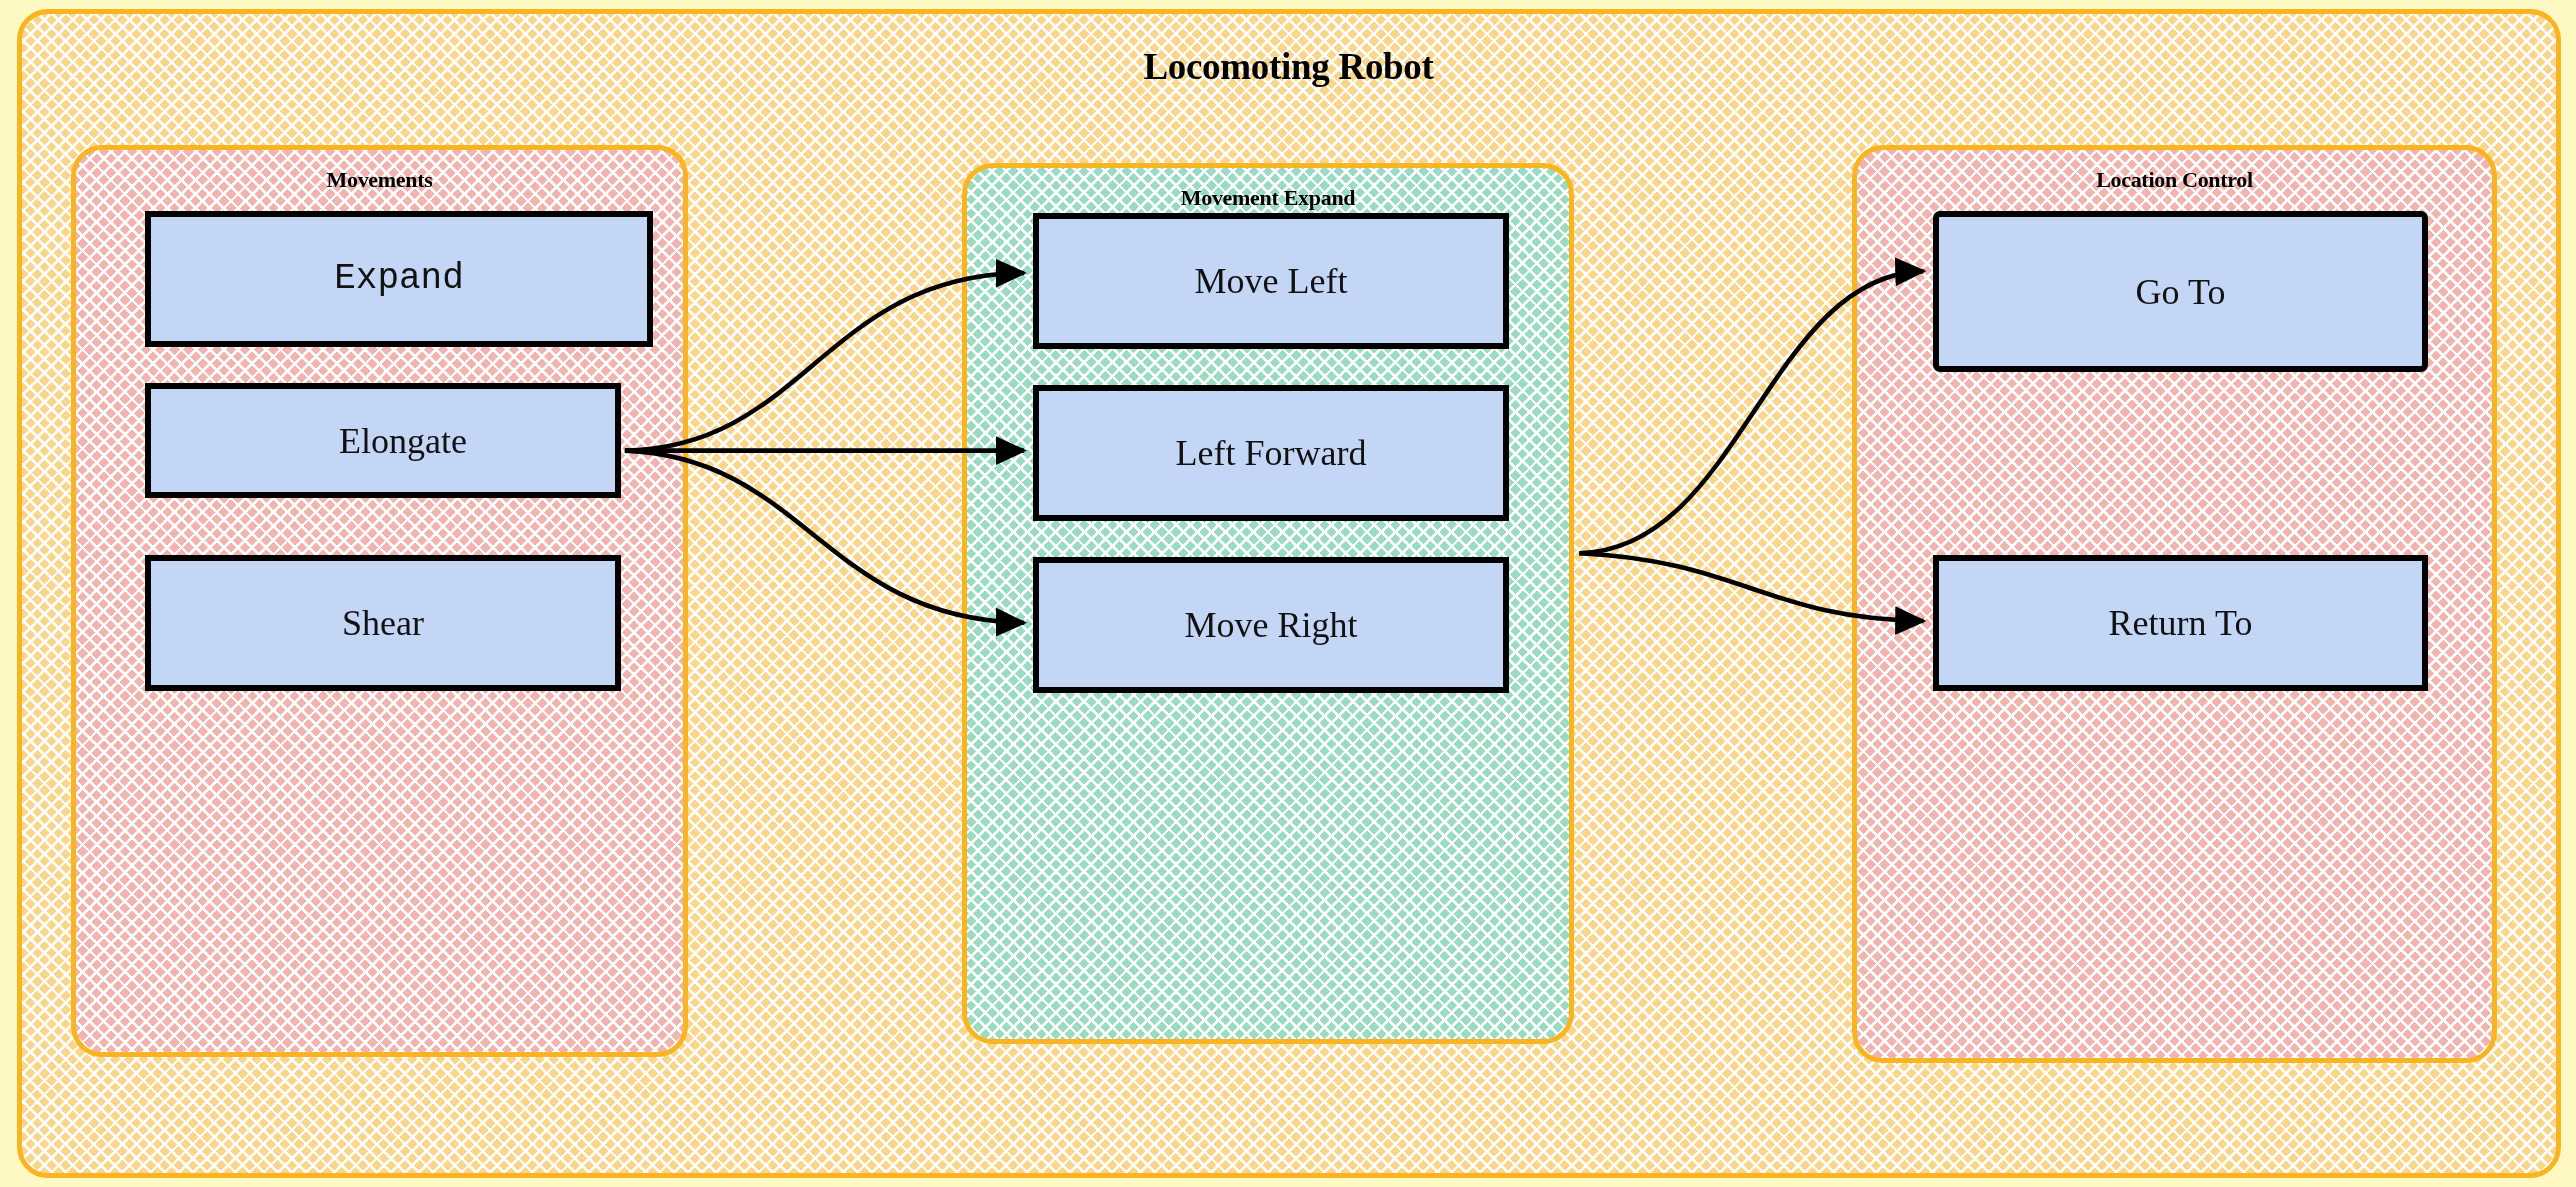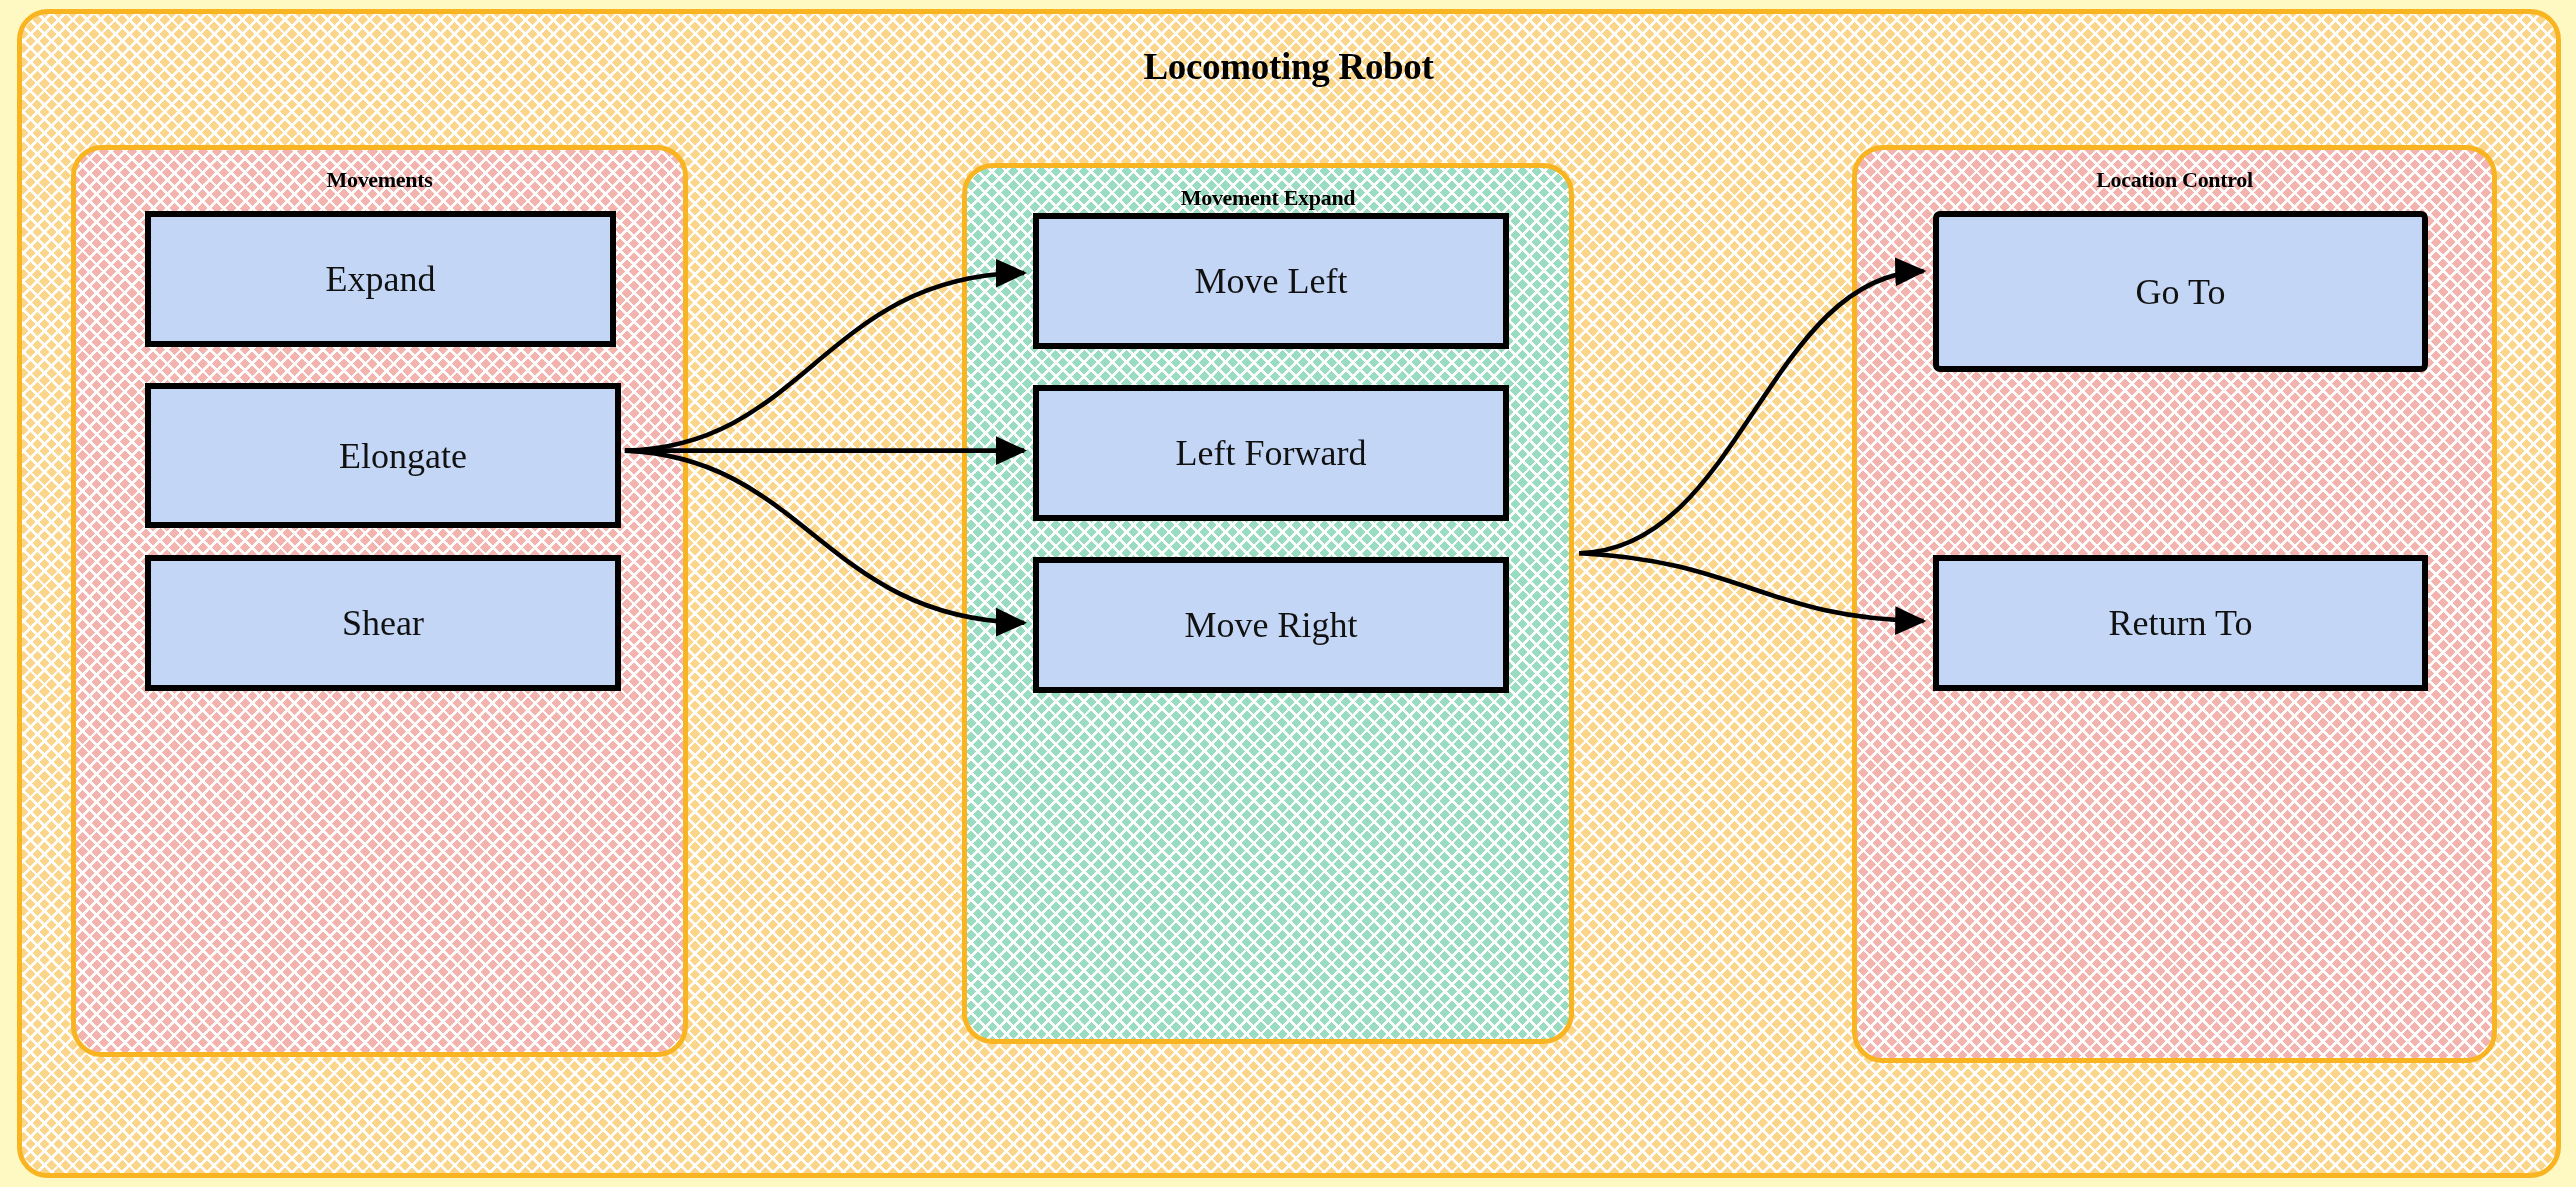--- a/index.html
+++ b/index.html
@@ -93,22 +93,22 @@
   }
   .node-label {
     font-size: 36px;
     color: #111111;
     font-weight: normal;
     line-height: 1;
     white-space: nowrap;
   }
 
   
-  #node-expand   { left: 145px; top: 211px; width: 471px; height: 136px; }
-  #node-elongate { left: 145px; top: 383px; width: 476px; height: 145px; padding-left: 40px; }
+  #node-expand   { left: 145px; top: 211px; width: 508px; height: 136px; font-family: Liberation Mono, monospace; }
+  #node-elongate { left: 145px; top: 383px; width: 476px; height: 115px; padding-left: 40px; }
   #node-shear    { left: 145px; top: 555px; width: 476px; height: 136px; font-family: Liberation Serif, serif; }
 
   
   #node-move-left    { left: 1033px; top: 213px; width: 476px; height: 136px; }
   #node-move-forward { left: 1033px; top: 385px; width: 476px; height: 136px; }
   #node-move-right   { left: 1033px; top: 557px; width: 476px; height: 136px; }
 
   
   #node-go-to     { left: 1933px; top: 211px; width: 495px; height: 161px; border-radius: 7px; }
   #node-return-to { left: 1933px; top: 555px; width: 495px; height: 136px; }

